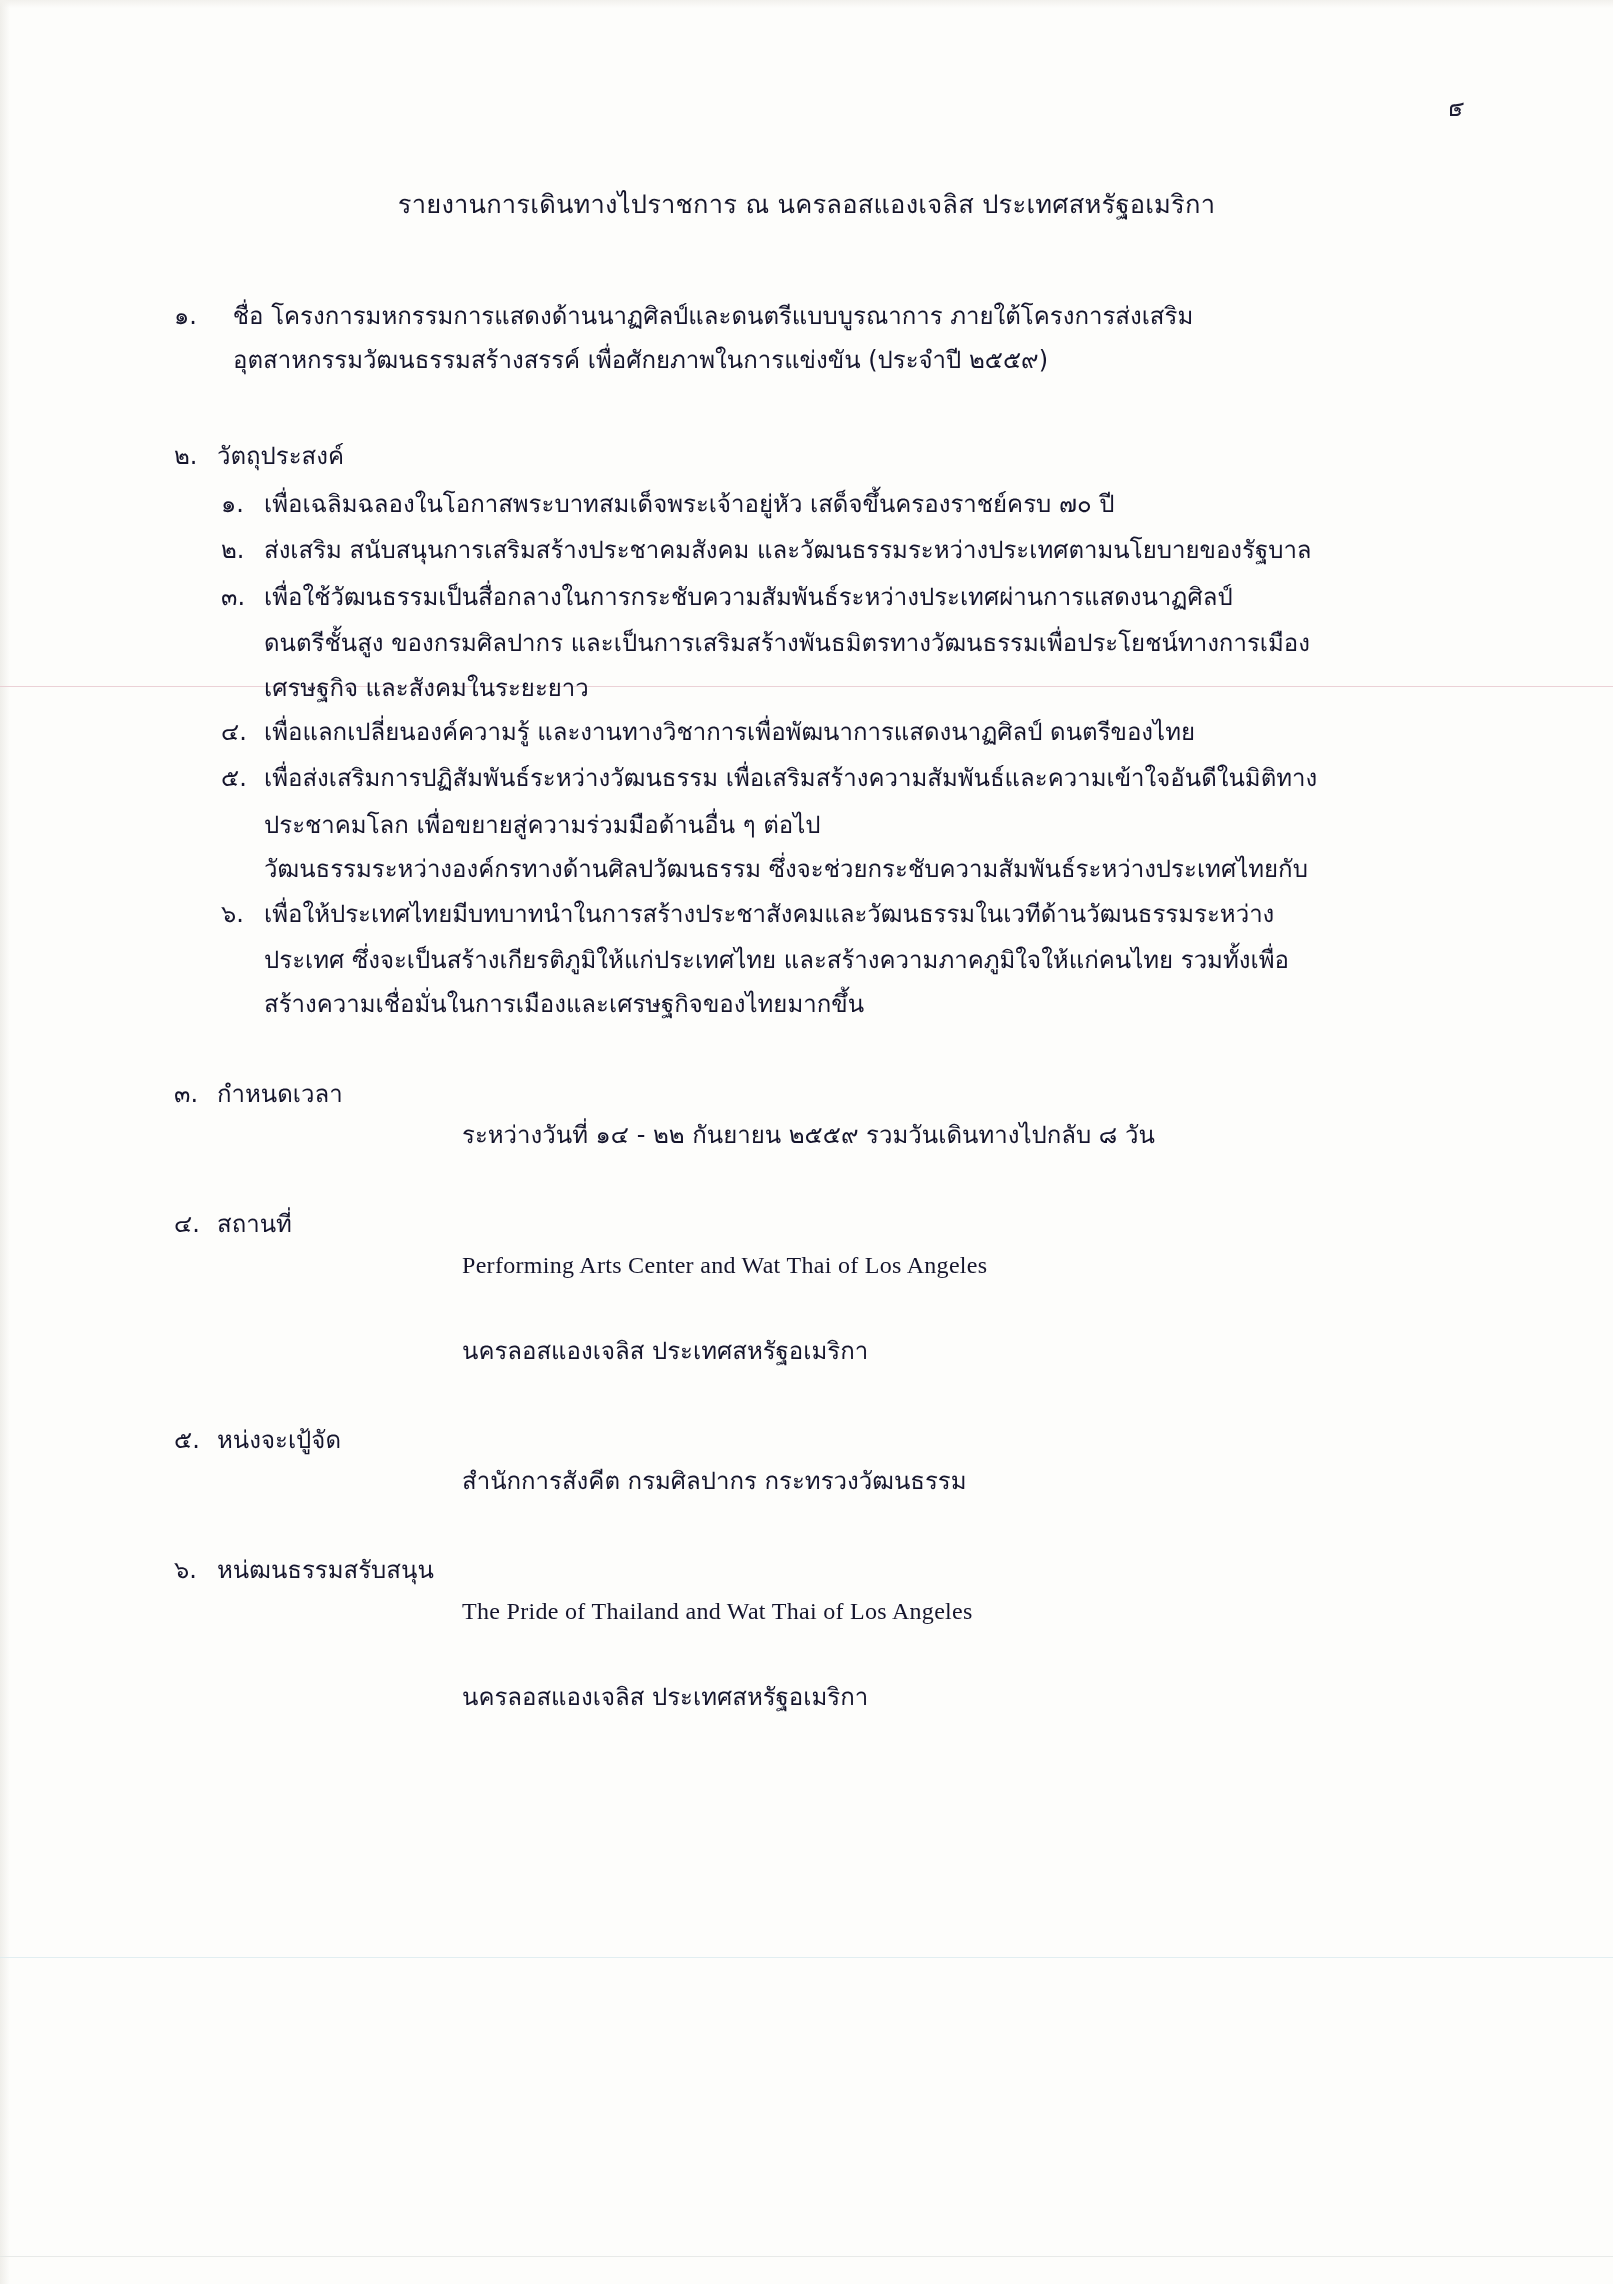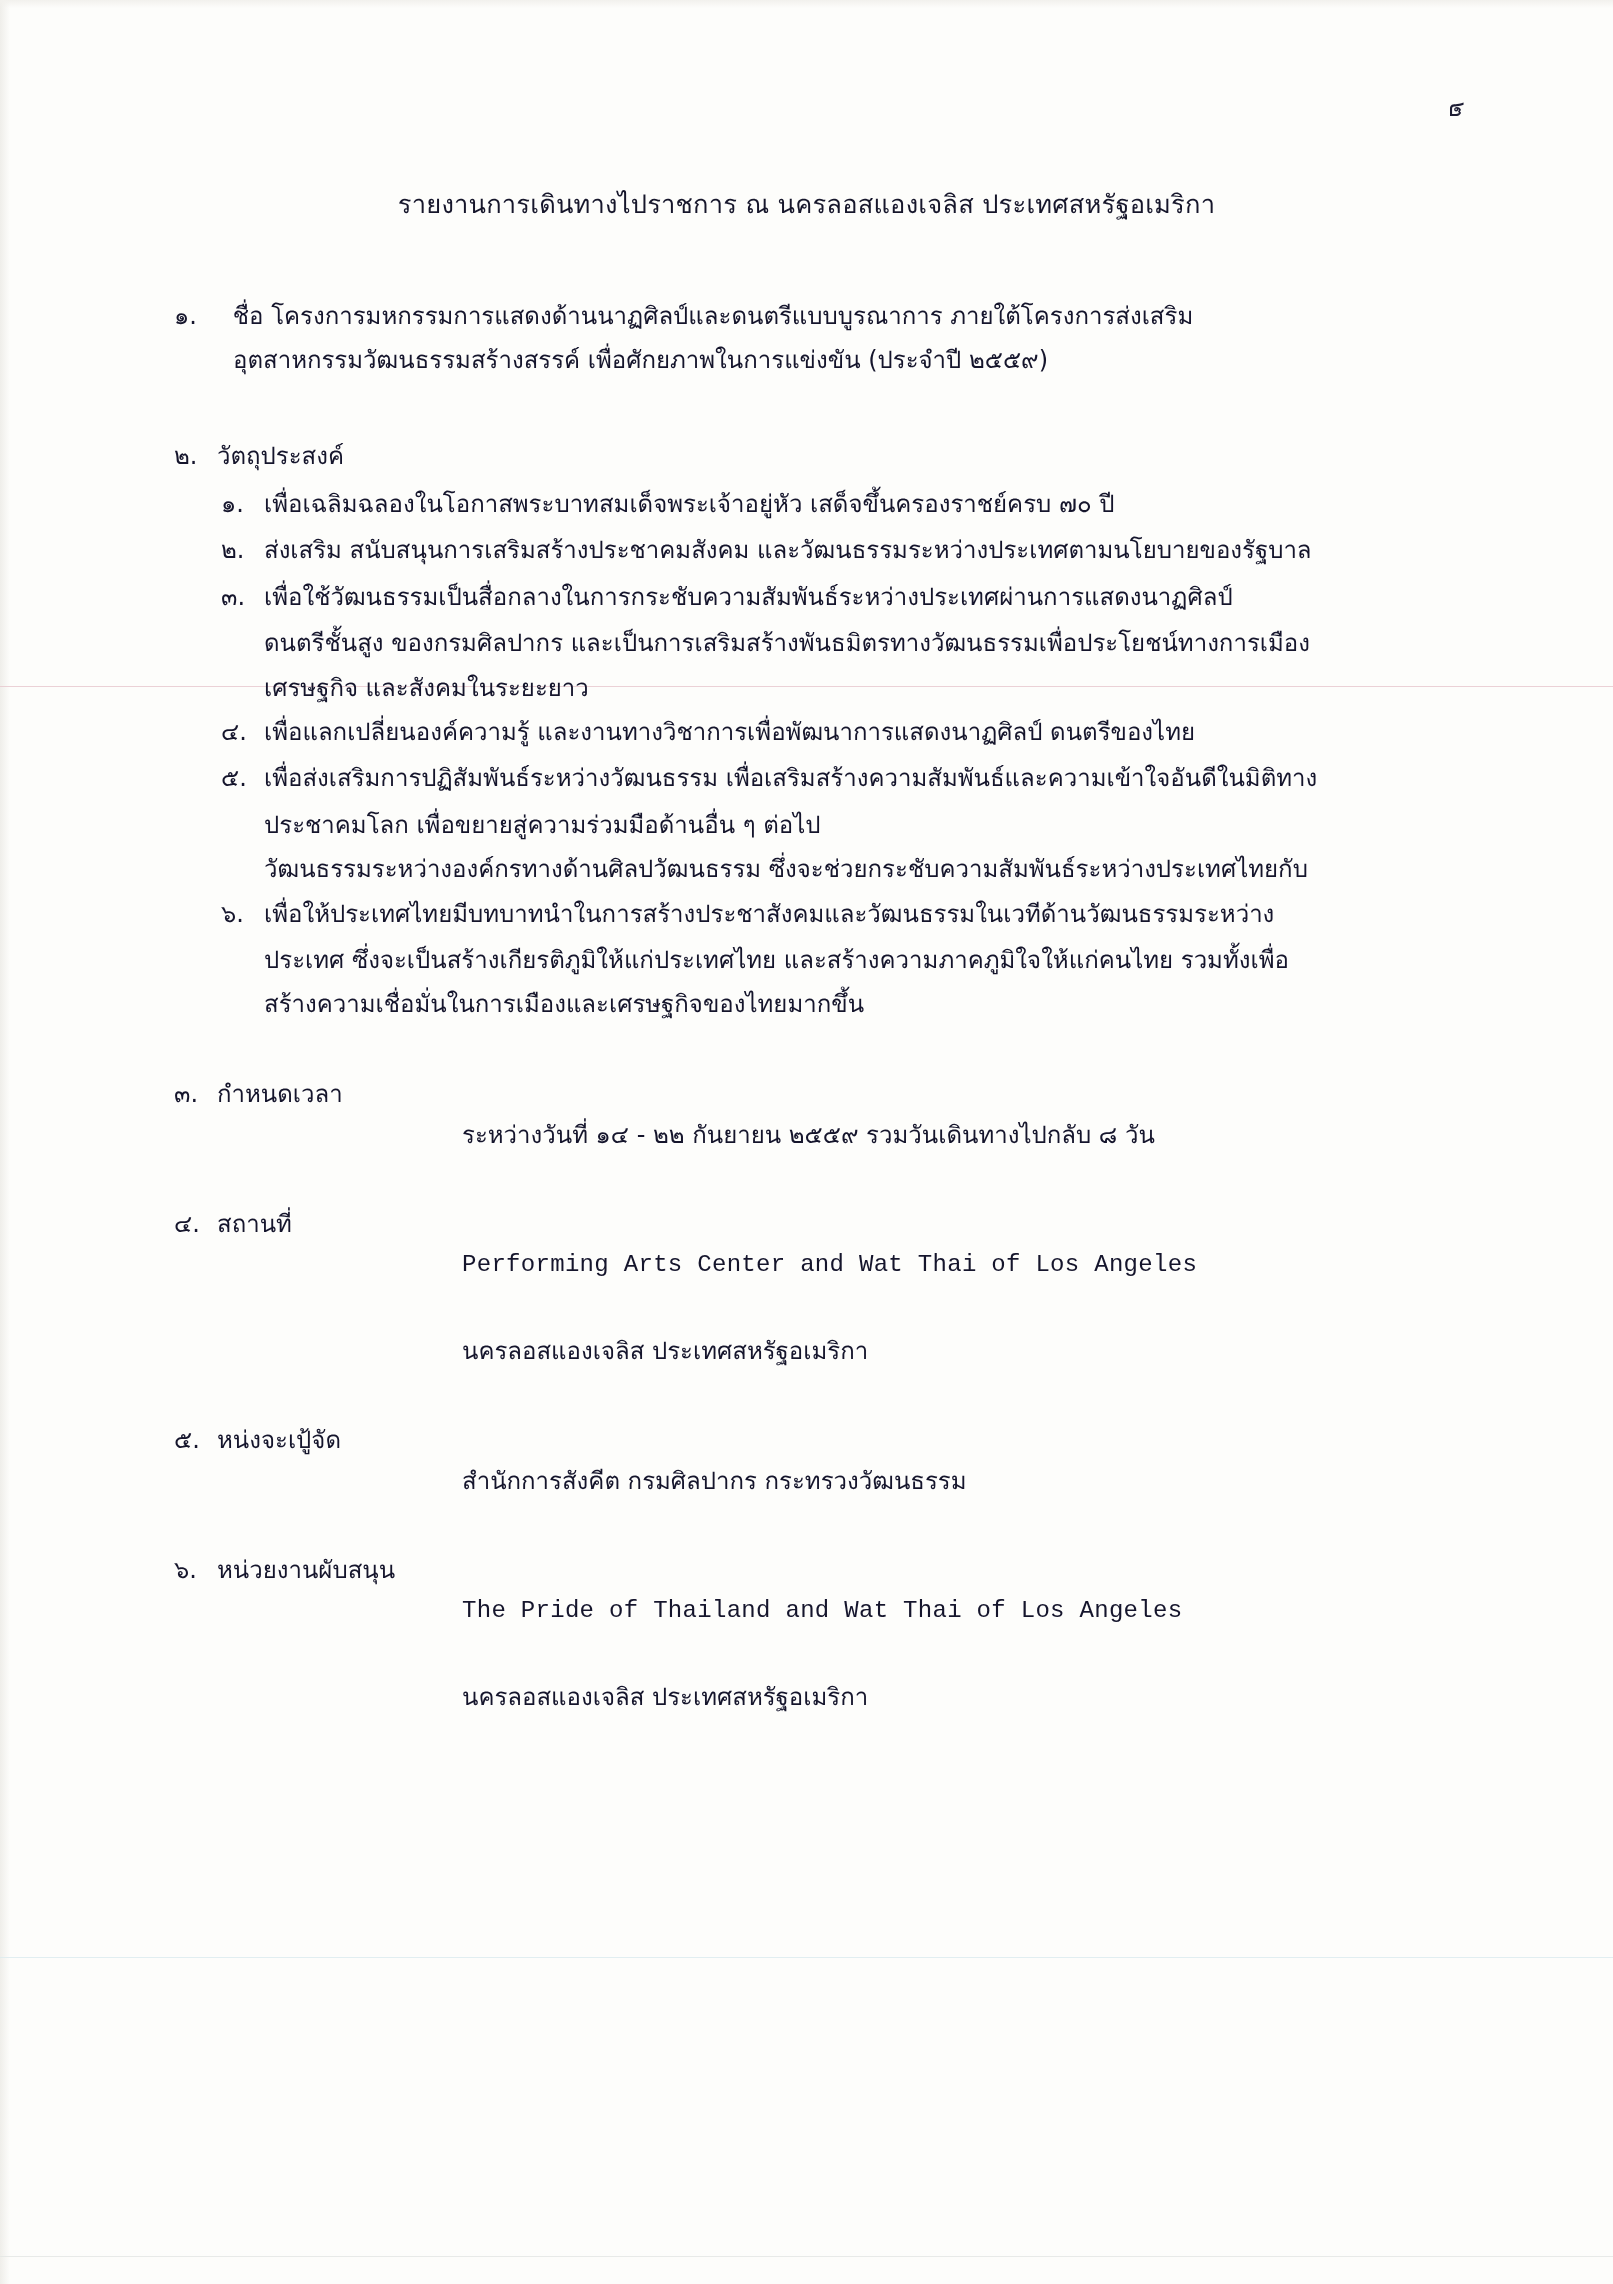--- a/index.html
+++ b/index.html
@@ -98,21 +98,21 @@
   .objlist { margin-top: 3.9px; padding-left: 47px; }
   .objlist .row { margin-bottom: 2px; }
   .objlist .marker { width: 43px; }
   .objlist .cont { padding-left: 43px; }
 
   .kv { margin-top: 45px; display: flex; align-items: flex-start; }
   .kv .marker { width: 43px; }
   .kv .label { width: 245px; }
   .kv .value { flex: 1; }
   .kv .value .sub { display: block; margin-top: 41px; }
-  .latin { font-family: Liberation Mono, monospace; letter-spacing: 0.3px; }
+  .latin { font-family: Liberation Serif, serif; letter-spacing: 0.3px; }
 </style>
 </head>
 <body>
 
 <div class="page">
 
   <div class="scan-edge-left"></div>
   <div class="scan-edge-top"></div>
   <div class="scan-line l1"></div>
   <div class="scan-line l2"></div>
@@ -209,21 +209,21 @@
     <div class="kv">
       <span class="marker">๕.</span>
       <span class="label">หน่งจะเปู้จัด</span>
       <span class="value">
         <span class="sub">สำนักการสังคีต  กรมศิลปากร กระทรวงวัฒนธรรม</span>
       </span>
     </div>
 
     <div class="kv">
       <span class="marker">๖.</span>
-      <span class="label">หน่วยงานผับสนุน</span>
+      <span class="label">หน่ฒนธรรมสรับสนุน</span>
       <span class="value">
         <span class="sub latin">The Pride of Thailand and Wat Thai of Los Angeles</span>
         <span class="sub">นครลอสแองเจลิส ประเทศสหรัฐอเมริกา</span>
       </span>
     </div>
 
   </div>
 </div>
 
 

